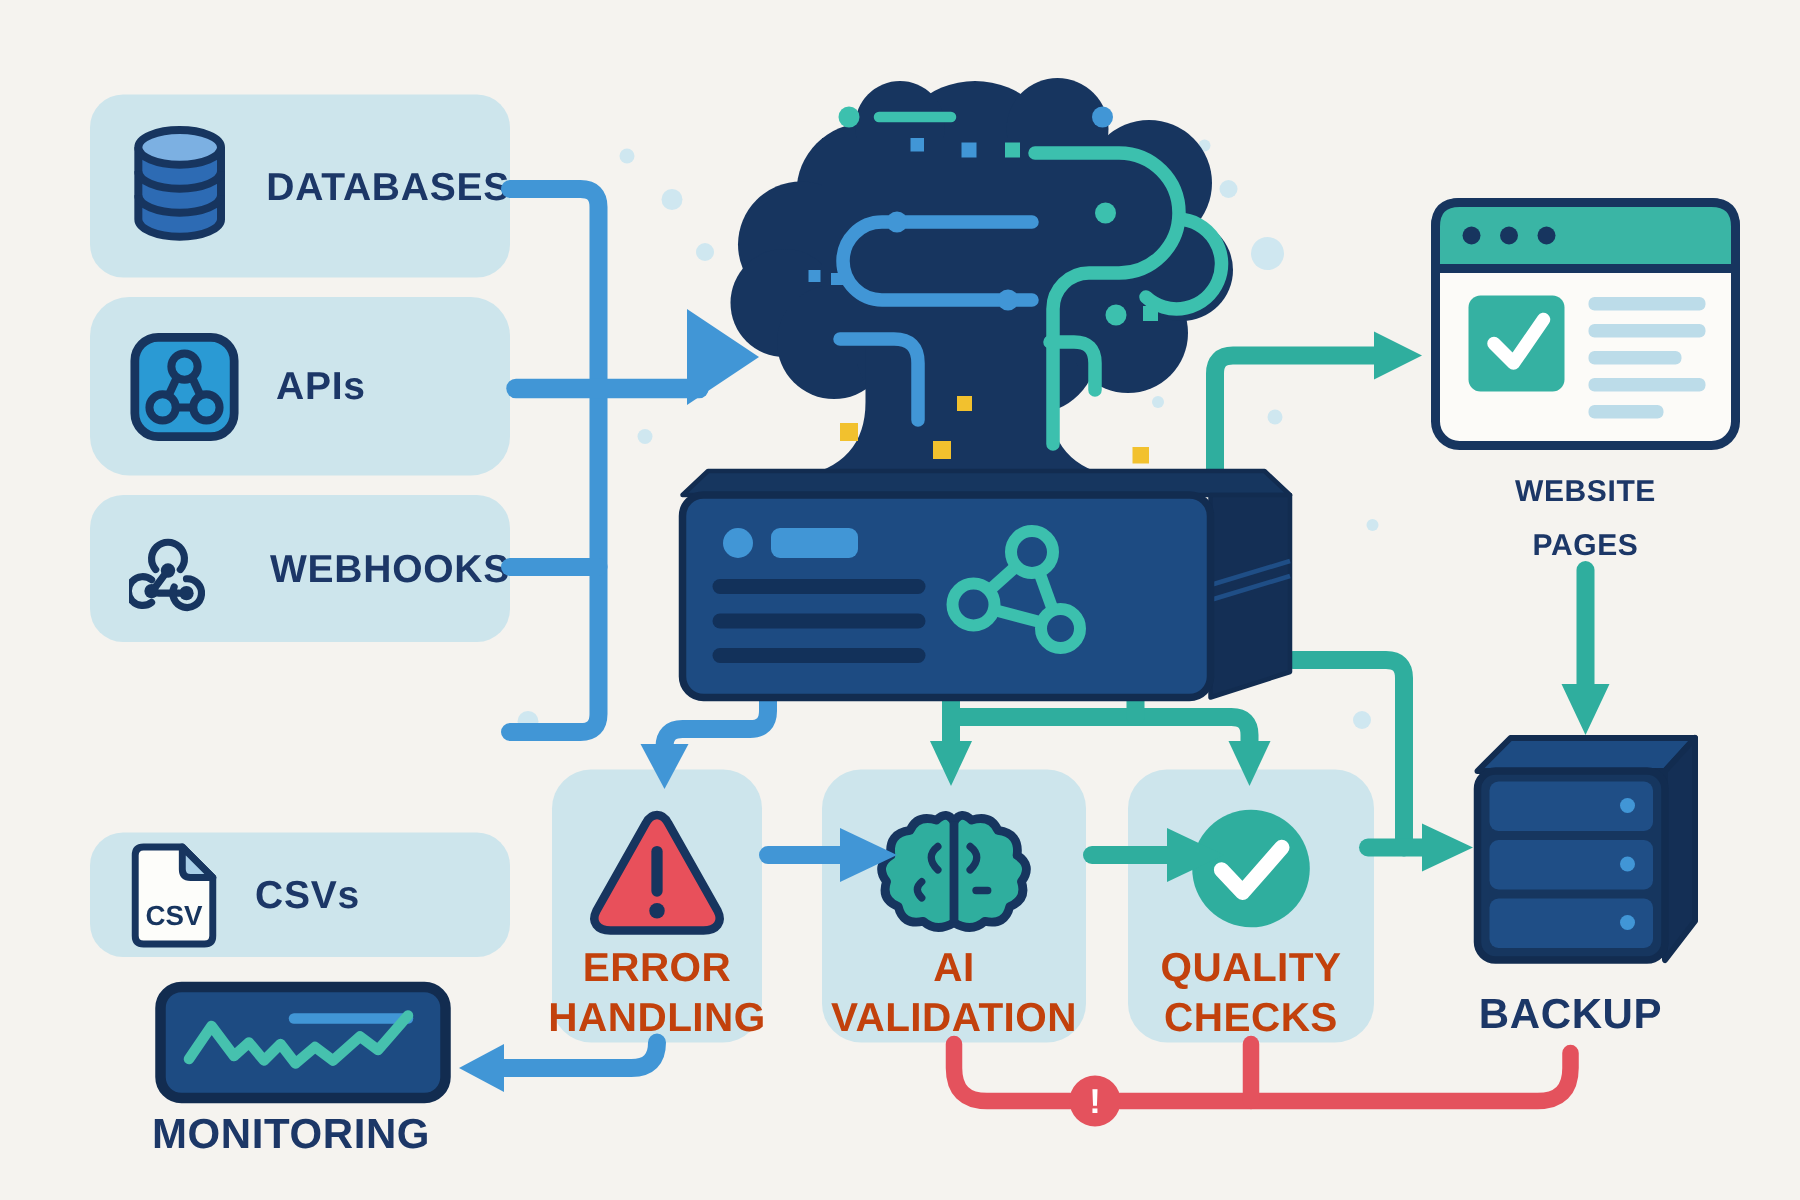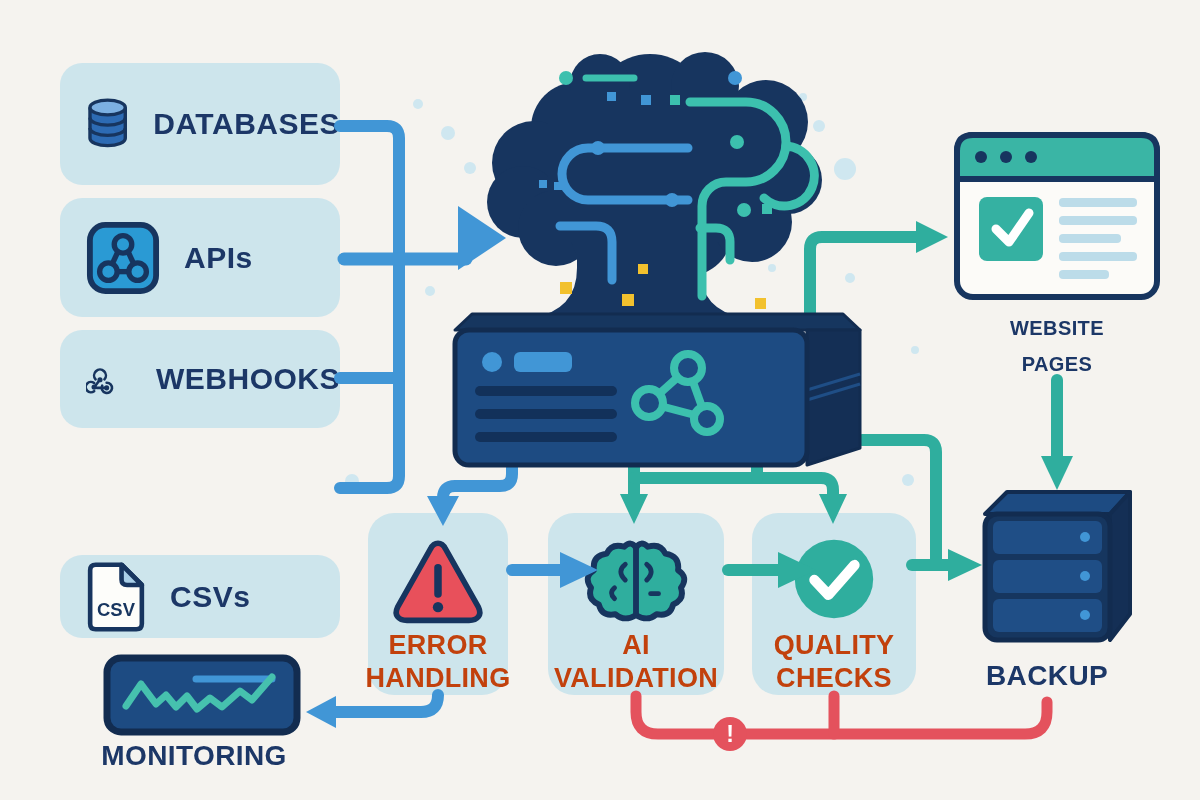--- a/index.html
+++ b/index.html
@@ -8,21 +8,21 @@
     background:#f5f3ef;
     font-family:"Liberation Sans", sans-serif;
   }
   svg{display:block;}
   .overlay{position:absolute;left:0;top:0;z-index:3;pointer-events:none;}
   
   .sb{
     position:absolute;left:60px;width:280px;background:#cde5ec;border-radius:22px;
     display:flex;align-items:center;gap:24px;padding-left:26px;box-sizing:border-box;z-index:2;
   }
-  .sb .lbl{font-size:30px;font-weight:700;color:#1c3767;letter-spacing:.5px;white-space:nowrap;}
+  .sb .lbl{font-size:26px;font-weight:700;color:#1c3767;letter-spacing:.5px;white-space:nowrap;}
   
   .pb{
     position:absolute;background:#cde5ec;border-radius:26px;z-index:2;
     display:flex;flex-direction:column;align-items:center;box-sizing:border-box;
   }
   .pb .icon-wrap{height:112px;margin-top:16px;display:flex;align-items:center;justify-content:center;}
   .pb .lbl{
     font-size:27px;font-weight:700;color:#c2410c;text-align:center;line-height:33px;
     white-space:pre-line;letter-spacing:.3px;
   }
@@ -42,21 +42,21 @@
   <div class="sb" style="top:63px;height:122px;">
     <svg width="74" height="90" viewBox="0 0 76 92">
       <path d="M7 17 V71 a31,13 0 0 0 62 0 V17" fill="#2d6bb4" stroke="#17355f" stroke-width="6"></path>
       <path d="M7 35 a31,13 0 0 0 62 0" fill="none" stroke="#17355f" stroke-width="6"></path>
       <path d="M7 53 a31,13 0 0 0 62 0" fill="none" stroke="#17355f" stroke-width="6"></path>
       <ellipse cx="38" cy="17" rx="31" ry="13" fill="#7cb0e2" stroke="#17355f" stroke-width="6"></ellipse>
     </svg>
     <span class="lbl">DATABASES</span>
   </div>
 
-  <div class="sb" style="top:198px;height:119px;">
+  <div class="sb" style="top:198px;height:119px;border-radius:26px;">
     <svg width="74" height="74" viewBox="0 0 76 76">
       <rect x="4" y="4" width="68" height="68" rx="16" fill="#2a9ad4" stroke="#17355f" stroke-width="6"></rect>
       <line x1="33" y1="31" x2="27" y2="44" stroke="#17355f" stroke-width="5.5"></line>
       <line x1="43" y1="31" x2="49" y2="44" stroke="#17355f" stroke-width="5.5"></line>
       <line x1="31" y1="52" x2="45" y2="52" stroke="#17355f" stroke-width="5.5"></line>
       <circle cx="38" cy="24" r="9" fill="#2a9ad4" stroke="#17355f" stroke-width="5.5"></circle>
       <circle cx="23" cy="52" r="9" fill="#2a9ad4" stroke="#17355f" stroke-width="5.5"></circle>
       <circle cx="53" cy="52" r="9" fill="#2a9ad4" stroke="#17355f" stroke-width="5.5"></circle>
     </svg>
     <span class="lbl">APIs</span>

